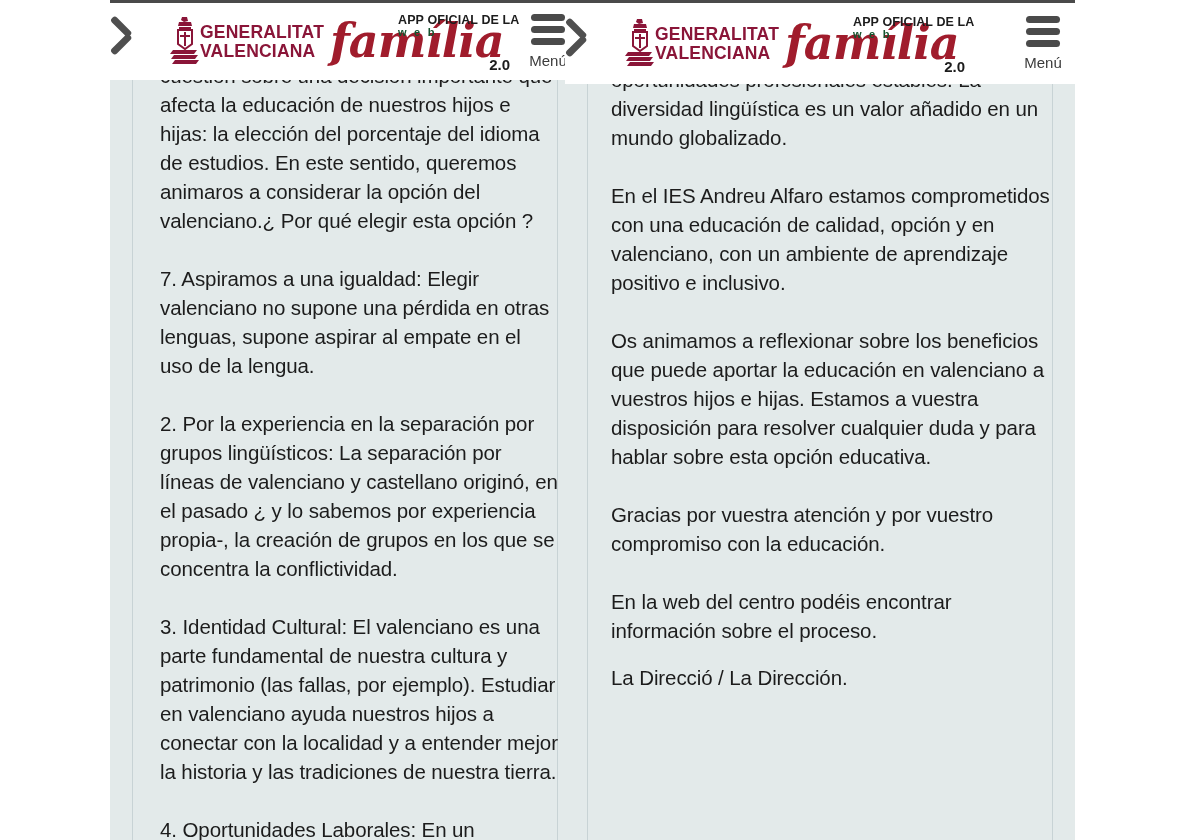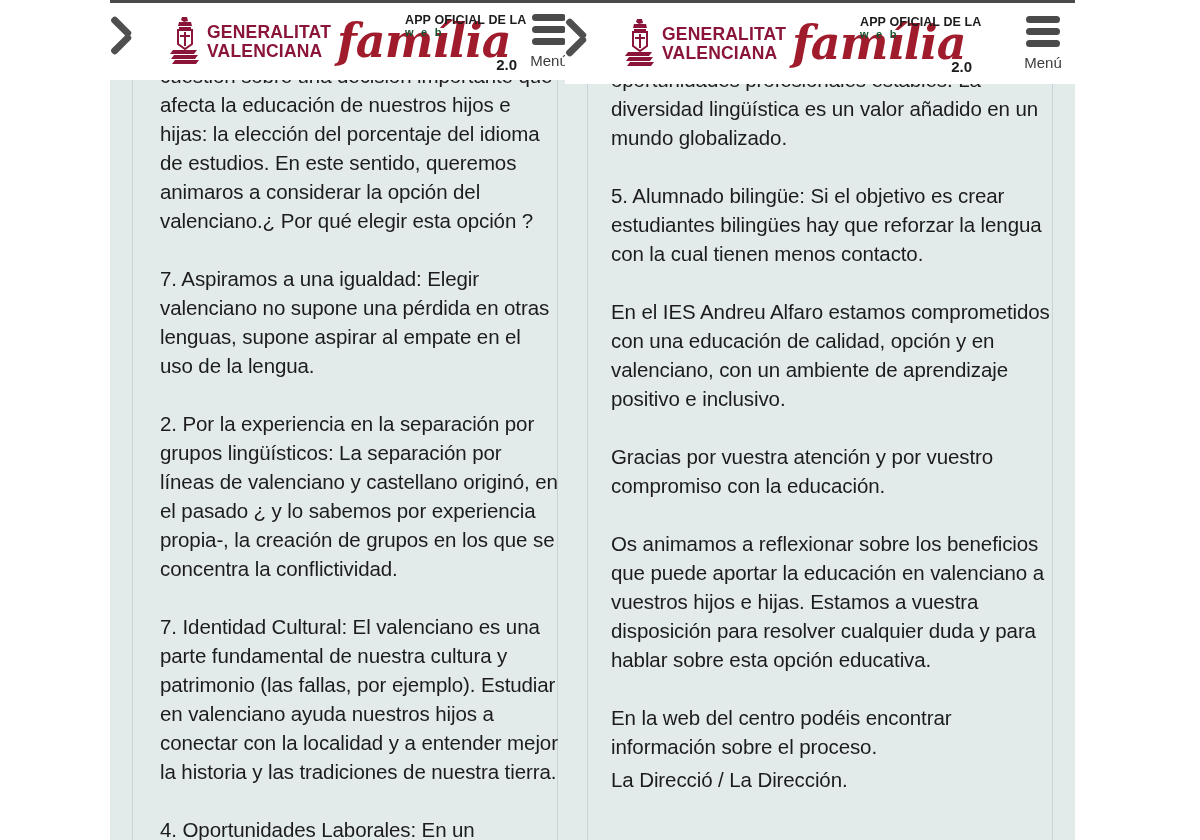--- a/index.html
+++ b/index.html
@@ -46,21 +46,21 @@
     width: 100%;
     color: #1c1c1c;
     font-size: 20.5px;
     line-height: 29px;
     letter-spacing: -0.1px;
   }
   .pane-left .sheet-inner  { top: -26px; padding: 0 22px 0 50px; }
   .pane-right .sheet-inner { top: -22px; padding: 0 22px 0 46px; }
 
   .sheet-inner p { margin: 0 0 29px 0; }
-  .sheet-inner p.tight { margin-bottom: 4px; }
+  .sheet-inner p.tight { margin-bottom: 18px; }
 
   
   .rail {
     position: absolute;
     top: 0;
     width: 1px;
     height: 840px;
     background: rgba(140,160,165,0.30);
   }
   .rail-a { left: 22px; }
@@ -118,21 +118,21 @@
   .chev::after  { top: 10px; transform: rotate(-135deg); transform-origin: left center; }
 
   .brand {
     display: flex;
     align-items: center;
     flex: 1 1 auto;
     gap: 6px;
     padding-left: 2px;
   }
 
-  .gv-block { display: flex; align-items: center; gap: 7px; }
+  .gv-block { display: flex; align-items: center; }
   .gv-shield { width: 30px; height: 52px; flex: 0 0 auto; }
   .gv-text {
     color: #8a1538;
     font-weight: 700;
     font-size: 17.5px;
     line-height: 19px;
     letter-spacing: 0.2px;
     white-space: nowrap;
   }
 
@@ -220,21 +220,21 @@
       <div class="gutter gutter-l"></div>
       <div class="gutter gutter-r"></div>
       <div class="rail rail-a"></div>
       <div class="rail rail-b"></div>
 
       <div class="sheet-inner">
         <p>Atentament,</p>
         <p>Nos dirigimos a vosotros para tratar una cuestión sobre una decisión importante que afecta la educación de nuestros hijos e hijas: la elección del porcentaje del idioma de estudios. En este sentido, queremos animaros a considerar la opción del valenciano.¿ Por qué elegir esta opción ?</p>
         <p>7. Aspiramos a una igualdad: Elegir valenciano no supone una pérdida en otras lenguas, supone aspirar al empate en el uso de la lengua.</p>
         <p>2. Por la experiencia en la separación por grupos lingüísticos: La separación por líneas de valenciano y castellano originó, en el pasado ¿ y lo sabemos por experiencia propia-, la creación de grupos en los que se concentra la conflictividad.</p>
-        <p>7. Identidad Cultural: El valenciano es una parte fundamental de nuestra cultura y patrimonio (las fallas, por ejemplo). Estudiar en valenciano ayuda nuestros hijos a conectar con la localidad y a entender mejor la historia y las tradiciones de nuestra tierra.</p>
+        <p>3. Identidad Cultural: El valenciano es una parte fundamental de nuestra cultura y patrimonio (las fallas, por ejemplo). Estudiar en valenciano ayuda nuestros hijos a conectar con la localidad y a entender mejor la historia y las tradiciones de nuestra tierra.</p>
         <p>4. Oportunidades Laborales: En un mercado laboral cada vez más competitivo, dominar el valenciano puede abrir puertas a nuevas oportunidades profesionales estables. La diversidad lingüística es un valor añadido en un mundo globalizado.</p>
       </div>
     </div>
 
     <div class="appbar">
 
       <div class="back-btn">
         <span class="chev"></span>
       </div>
 
@@ -286,24 +286,23 @@
   <div class="pane pane-right">
 
     <div class="sheet">
       <div class="gutter gutter-l"></div>
       <div class="gutter gutter-r"></div>
       <div class="rail rail-a"></div>
       <div class="rail rail-b"></div>
 
       <div class="sheet-inner">
         <p>4. Oportunidades Laborales: En un mercado laboral cada vez más competitivo, dominar el valenciano puede abrir puertas a nuevas oportunidades profesionales estables. La diversidad lingüística es un valor añadido en un mundo globalizado.</p>
-        <p>5. Alumnado bilingüe: Si el objetivo es crear estudiantes bilingües hay que reforzar la lengua con la cual tienen menos contacto.</p>
         <p>En el IES Andreu Alfaro estamos comprometidos con una educación de calidad, opción y en valenciano, con un ambiente de aprendizaje positivo e inclusivo.</p>
+        <p>Os animamos a reflexionar sobre los beneficios que puede aportar la educación en valenciano a vuestros hijos e hijas. Estamos a vuestra disposición para resolver cualquier duda y para hablar sobre esta opción educativa.</p>
         <p>Gracias por vuestra atención y por vuestro compromiso con la educación.</p>
-        <p>Os animamos a reflexionar sobre los beneficios que puede aportar la educación en valenciano a vuestros hijos e hijas. Estamos a vuestra disposición para resolver cualquier duda y para hablar sobre esta opción educativa.</p>
         <p class="tight">En la web del centro podéis encontrar información sobre el proceso.</p>
         <p>La Direcció / La Dirección.</p>
       </div>
     </div>
 
     <div class="appbar">
 
       <div class="back-btn">
         <span class="chev"></span>
       </div>

